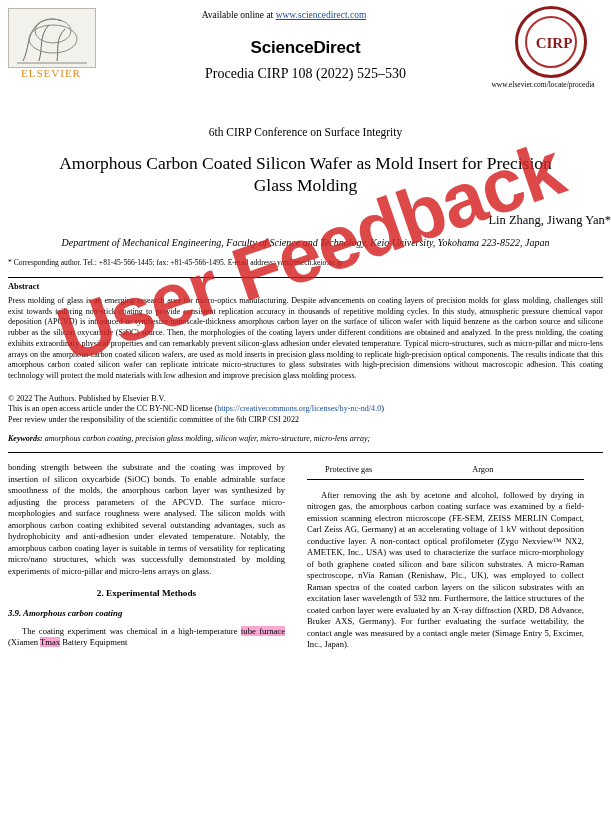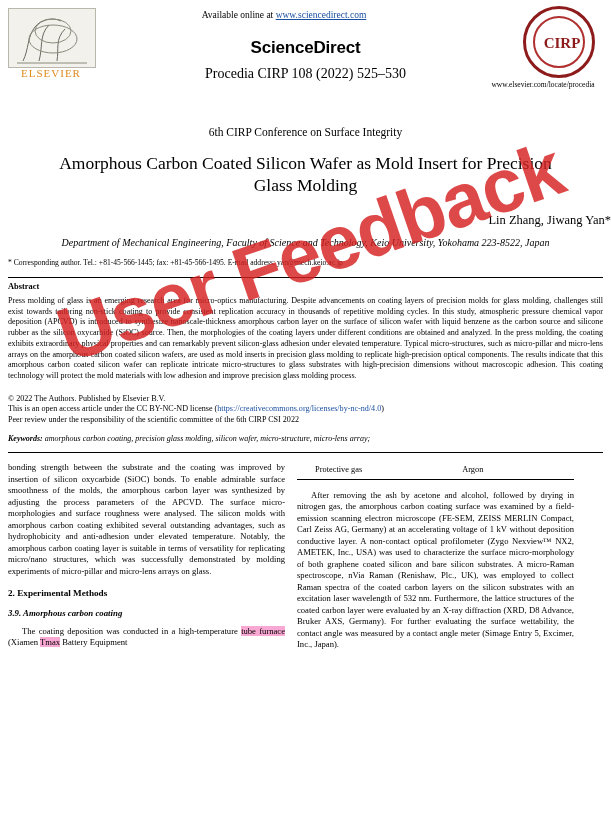--- a/index.html
+++ b/index.html
@@ -89,21 +89,21 @@
   .cirp-logo {
     position: absolute;
     top: 6px;
     right: 8px;
     width: 120px;
     height: 84px;
   }
   .cirp-circle {
     position: absolute;
     top: 0;
-    left: 40px;
+    left: 32px;
     width: 72px;
     height: 72px;
     border-radius: 50%;
     border: 3px solid #8d1b1b;
     background: #ffffff;
     box-sizing: border-box;
   }
   .cirp-inner {
     position: absolute;
     top: 7px;
@@ -199,40 +199,40 @@
   .rule2 {
     border-top: 1px solid #000;
     margin: 9px 8px 0 8px;
   }
 
   
   .columns {
     position: relative;
     margin: 9px 8px 0 8px;
     display: flex;
-    gap: 12px;
+    gap: 22px;
     font-size: 8.6px;
     line-height: 1.34;
   }
   .col {
     width: 277px;
     text-align: justify;
   }
   .col p {
     margin: 0 0 8px 0;
     text-indent: 14px;
   }
   .col p.noindent {
     text-indent: 0;
   }
   h3.sec {
     font-size: 9.2px;
     font-weight: bold;
     margin: 10px 0 7px 0;
-    text-align: left;
+    text-align: center;
   }
   h4.subsec {
     font-size: 8.8px;
     font-style: italic;
     margin: 8px 0 6px 0;
     text-align: left;
   }
   
   .tbl-frag {
     margin: 0 0 10px 0;
@@ -336,21 +336,21 @@
     <b>Keywords:</b><span> amorphous carbon coating, precision glass molding, silicon wafer, micro-structure, micro-lens array;</span>
   </div>
   <div class="rule2"></div>
 
   <div class="columns">
 
     <div class="col">
       <p class="noindent">bonding strength between the substrate and the coating was improved by insertion of silicon oxycarbide (SiOC) bonds. To enable admirable surface smoothness of the molds, the amorphous carbon layer was synthesized by adjusting the process parameters of the APCVD. The surface micro-morphologies and surface roughness were analysed. The silicon molds with amorphous carbon coating exhibited several outstanding advantages, such as hydrophobicity and anti-adhesion under elevated temperature. Notably, the amorphous carbon coating layer is suitable in terms of versatility for replicating micro/nano structures, which was successfully demonstrated by molding experiments of micro-pillar and micro-lens arrays on glass.</p>
       <h3 class="sec">2. Experimental Methods</h3>
       <h4 class="subsec">3.9. Amorphous carbon coating</h4>
-      <p><span>The coating deposition was conducted in a high-temperature </span><span class="hl">tube furnace</span><span> (Xiamen </span><span class="hl">Tmax</span><span> Battery Equipment</span></p>
+      <p><span>The coating experiment was chemical in a high-temperature </span><span class="hl">tube furnace</span><span> (Xiamen </span><span class="hl">Tmax</span><span> Battery Equipment</span></p>
     </div>
 
     <div class="col">
       <div class="tbl-frag">
         <div class="tbl-row">
           <div class="tbl-cell-l">Protective gas</div>
           <div class="tbl-cell-r">Argon</div>
         </div>
       </div>
       <p>After removing the ash by acetone and alcohol, followed by drying in nitrogen gas, the amorphous carbon coating surface was examined by a field-emission scanning electron microscope (FE-SEM, ZEISS MERLIN Compact, Carl Zeiss AG, Germany) at an accelerating voltage of 1 kV without deposition conductive layer. A non-contact optical profilometer (Zygo Nexview™ NX2, AMETEK, Inc., USA) was used to characterize the surface micro-morphology of both graphene coated silicon and bare silicon substrates. A micro-Raman spectroscope, nVia Raman (Renishaw, Plc., UK), was employed to collect Raman spectra of the coated carbon layers on the silicon substrates with an excitation laser wavelength of 532 nm. Furthermore, the lattice structures of the coated carbon layer were evaluated by an X-ray diffraction (XRD, D8 Advance, Bruker AXS, Germany). For further evaluating the surface wettability, the contact angle was measured by a contact angle meter (Simage Entry 5, Excimer, Inc., Japan).</p>

